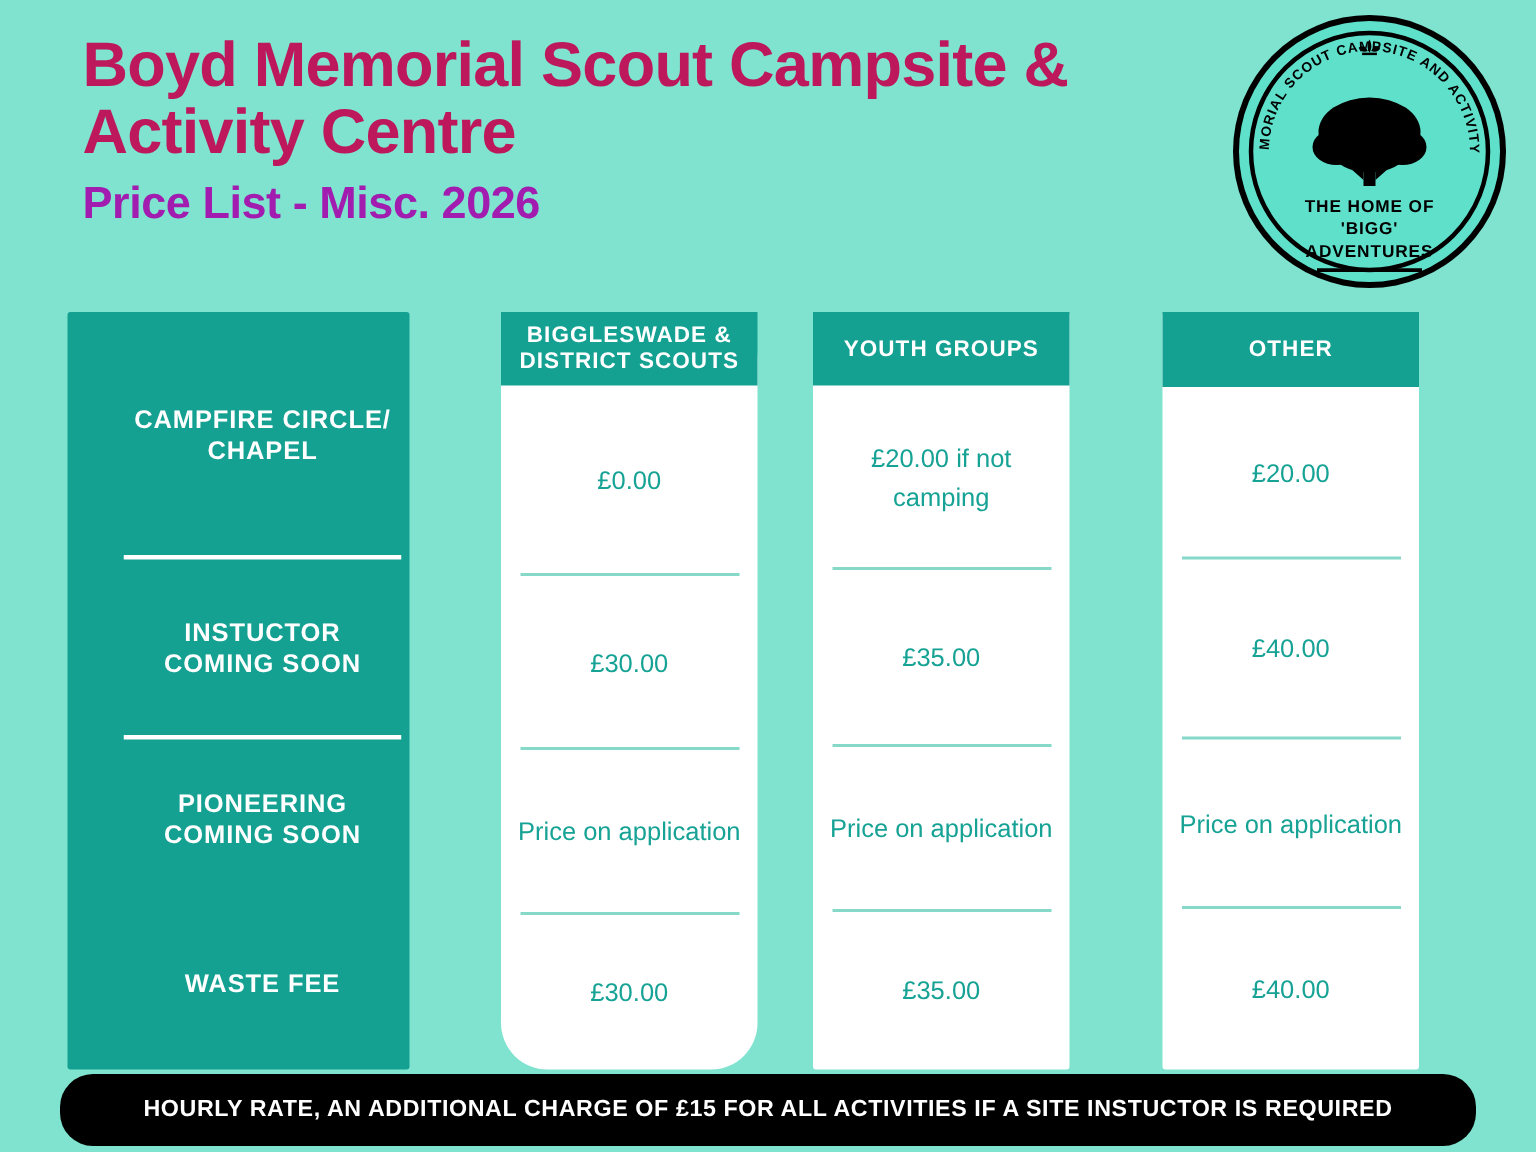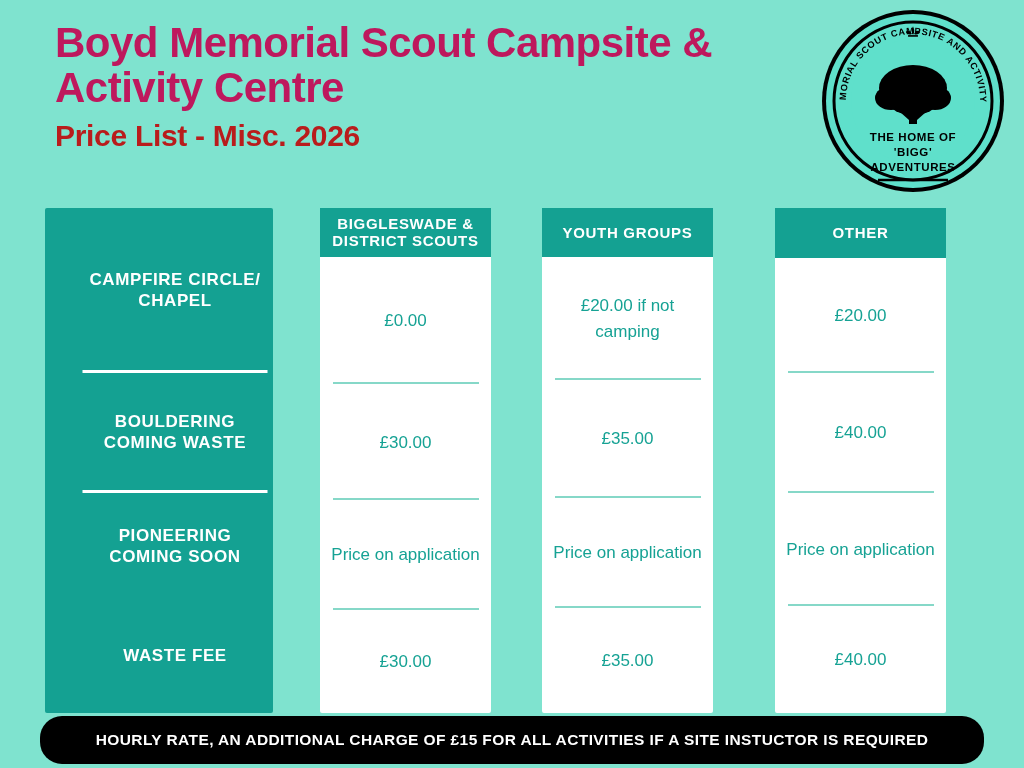--- a/index.html
+++ b/index.html
@@ -29,21 +29,21 @@
   }
   .title {
     color: #be185d;
     font-size: 42px;
     font-weight: bold;
     line-height: 1.08;
     letter-spacing: -0.5px;
     margin: 0;
   }
   .subtitle {
-    color: #b91c1c;
+    color: #a21caf;
     font-size: 30px;
     font-weight: bold;
     line-height: 1.1;
     margin: 8px 0 0 0;
     letter-spacing: -0.3px;
   }
 
   
   .logo {
     position: absolute;
@@ -144,21 +144,21 @@
     bottom: 0;
     left: 50%;
     transform: translateX(-50%);
     width: 146px;
     height: 2px;
     background: #86d8c8;
   }
   .valcol .cell:last-child .sep { display:none; }
 
   
-  #col-bds { left: 320px; width: 171px; height: 505px; }
+  #col-bds { left: 334px; width: 171px; height: 505px; border-radius: 31px; }
   #col-bds .head { height: 50px; }
   
   #col-youth { left: 542px; width: 171px; height: 505px; }
   #col-youth .head { height: 50px; }
   
   #col-other { left: 775px; width: 171px; height: 505px; }
   #col-other .head { height: 50px; }
 
   
   .footer {
@@ -230,21 +230,21 @@
   </div>
 
   <div class="table">
 
     <div class="col labelcol">
       <div class="rowlabel" style="height:165px">
         <span>CAMPFIRE CIRCLE/ CHAPEL</span>
         <span class="sep"></span>
       </div>
       <div class="rowlabel" style="height:120px">
-        <span>BOULDERING COMING WASTE</span>
+        <span>INSTUCTOR COMING SOON</span>
         <span class="sep"></span>
       </div>
       <div class="rowlabel" style="height:107px">
         <span>PIONEERING COMING SOON</span>
 
       </div>
       <div class="rowlabel" style="height:113px">
         <span>WASTE FEE</span>
         <span class="sep"></span>
       </div>

